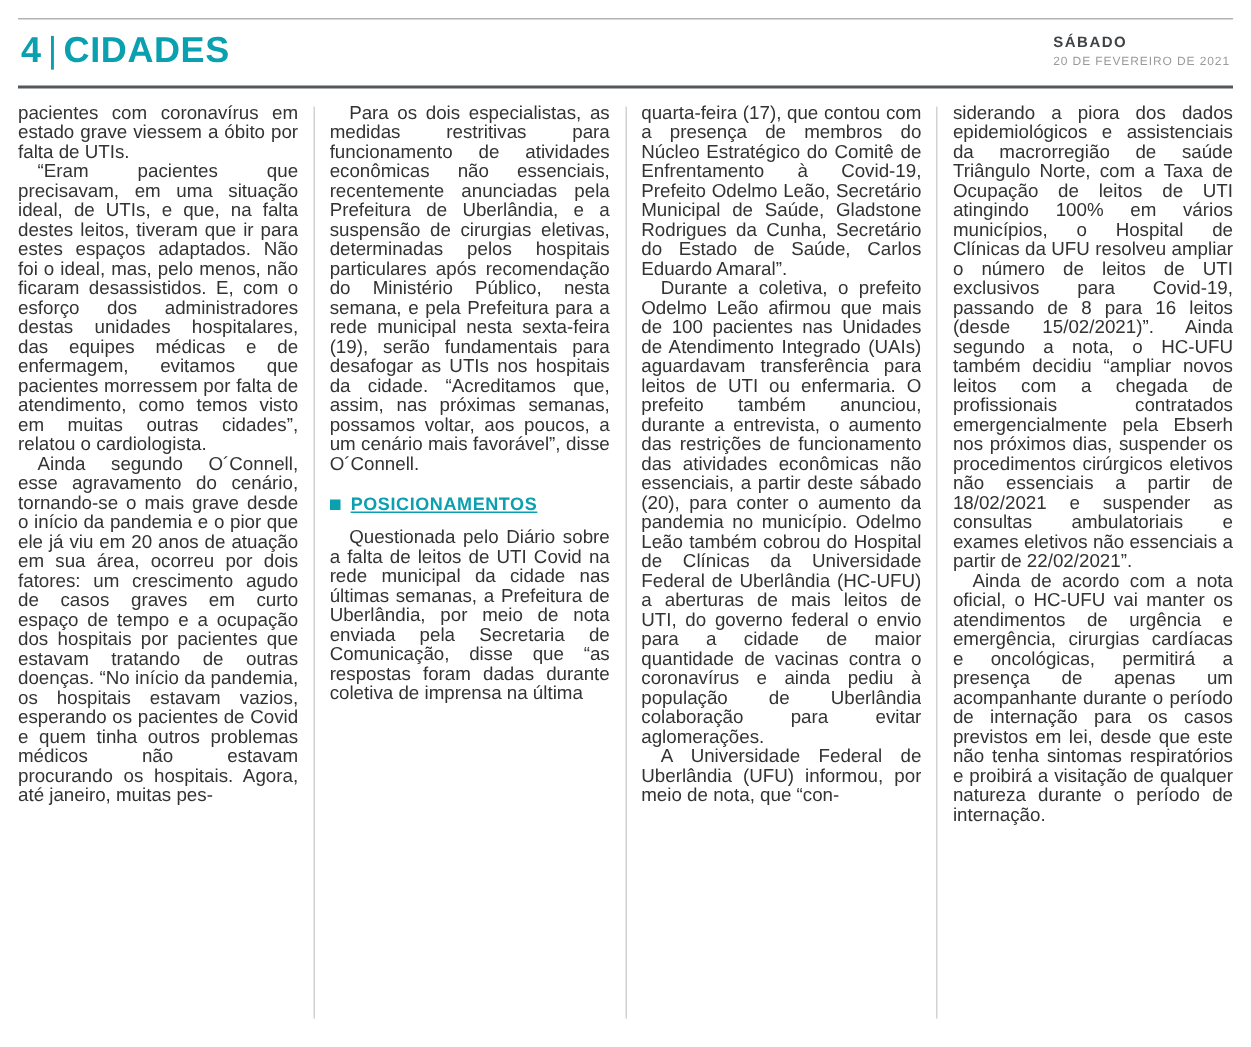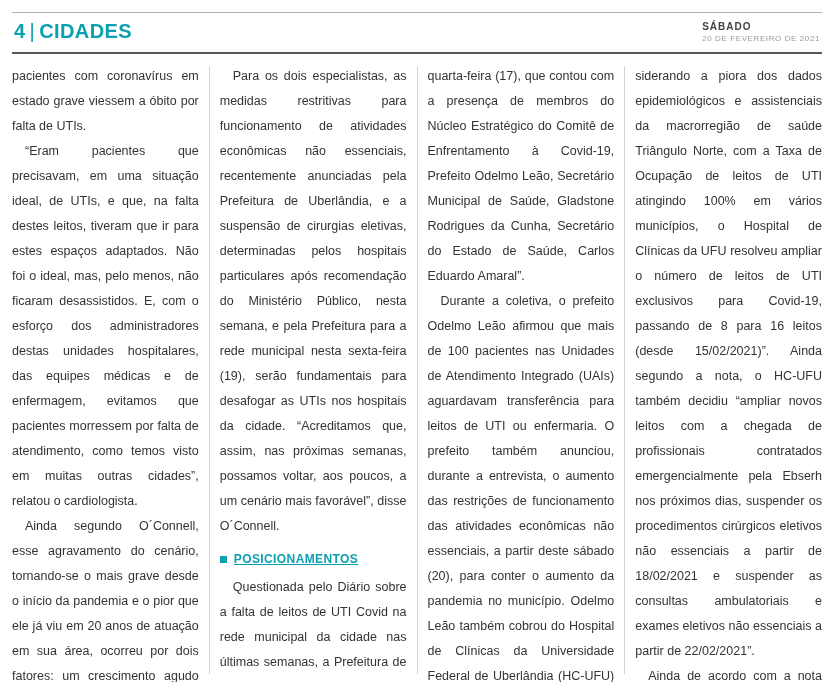--- a/index.html
+++ b/index.html
@@ -20,21 +20,21 @@
   
   .masthead {
     border-top: 1px solid #b3b3b3;
     border-bottom: 2px solid #55585b;
     padding: 7px 2px 9px 2px;
     display: flex;
     align-items: center;
   }
   .section-title {
     flex: 1 1 0;
-    font-size: 20px;
+    font-size: 24px;
     font-weight: bold;
     color: #0aa0b0;
     letter-spacing: 0.4px;
     white-space: nowrap;
   }
   .section-title .bar {
     font-weight: 400;
     padding: 0 4px;
   }
   .dateblock {
@@ -82,21 +82,21 @@
   }
   .vrule {
     flex: 0 0 1px;
     width: 1px;
     background: #d2d2d2;
     margin: 2px 10px 8px 10px;
   }
   .col p {
     margin: 0;
     font-size: 12.5px;
-    line-height: 25px;
+    line-height: 13px;
     color: #333333;
     text-align: justify;
     text-indent: 13px;
   }
   .col p.cont {
     text-indent: 0;
   }
   .subhead {
     display: flex;
     align-items: center;

